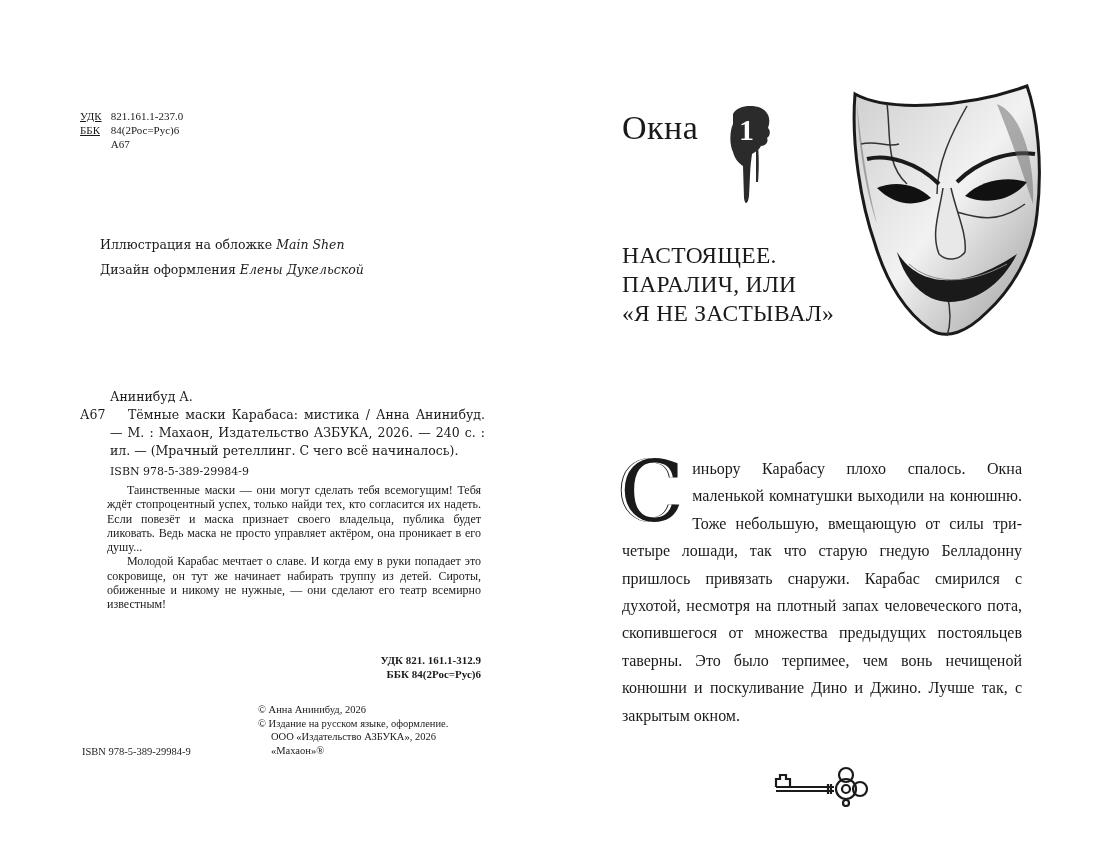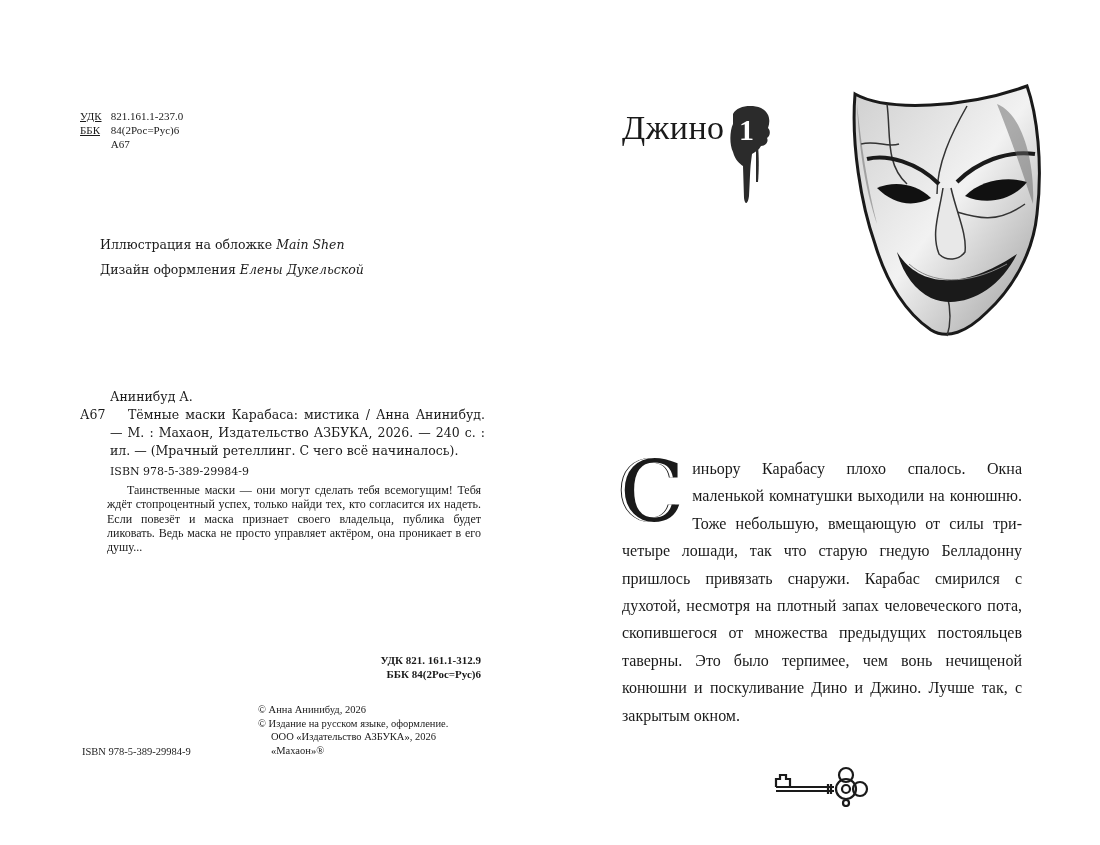--- a/index.html
+++ b/index.html
@@ -89,48 +89,54 @@
     <div class="author">Анинибуд А.</div>
     <div class="title-row">
       <span class="code">А67</span>
       <span>Тёмные маски Карабаса: мистика / Анна Анинибуд. — М. : Махаон, Издательство АЗБУКА, 2026. — 240 с. : ил. — (Мрачный ретеллинг. С чего всё начиналось).</span>
     </div>
     <div class="isbn1">ISBN 978-5-389-29984-9</div>
   </div>
 
   <div class="abs annotation serif">
     <p>Таинственные маски — они могут сделать тебя всемогущим! Тебя ждёт стопроцентный успех, только найди тех, кто согласится их надеть. Если повезёт и маска признает своего владельца, публика будет ликовать. Ведь маска не просто управляет актёром, она проникает в его душу...</p>
+    <p>Молодой Карабас мечтает о славе. И когда ему в руки попадает это сокровище, он тут же начинает набирать труппу из детей. Сироты, обиженные и никому не нужные, — они сделают его театр всемирно известным!</p>
   </div>
 
   <div class="abs udk-bold serif">
     <div>УДК 821. 161.1-312.9</div>
     <div>ББК 84(2Рос=Рус)6</div>
   </div>
 
   <div class="abs copyright serif">
     <div class="line">© Анна Анинибуд, 2026</div>
     <div class="line">© Издание на русском языке, оформление.</div>
     <div class="line indent">ООО «Издательство АЗБУКА», 2026</div>
     <div class="line indent">«Махаон»®</div>
   </div>
 
   <div class="abs isbn-bottom serif">ISBN 978-5-389-29984-9</div>
 </div>
 
 <div class="page page-right">
 
   <div class="abs chapter">
-    <span class="word serif">Джино</span>
+    <span class="word serif">Окна</span>
     <svg width="50" height="120" viewBox="0 0 50 120">
       <path d="M8 14 C12 6 26 4 36 8 C44 12 46 20 43 28 C46 31 45 36 42 38 C44 42 40 46 36 46 C34 50 30 52 27 54 L26 62 C25 70 25 80 24 96 C23 104 20 106 19 98 L18 66 C15 64 10 60 8 52 C4 44 5 30 8 24 Z" fill="#2b2b2b"></path>
       <path d="M33 46 C34 56 34 70 33 82 L31 82 C31 70 31 58 31 48 Z" fill="#2b2b2b"></path>
       <text x="14" y="40" font-family="Liberation Serif, serif" font-size="30" font-weight="bold" fill="#ffffff">1</text>
     </svg>
   </div>
 
+  <div class="abs chapter-title serif">
+    <div class="line">НАСТОЯЩЕЕ.</div>
+    <div class="line">ПАРАЛИЧ, ИЛИ</div>
+    <div class="line">«Я НЕ ЗАСТЫВАЛ»</div>
+  </div>
 
   <svg class="abs mask" viewBox="0 0 200 256">
     <defs>
       <linearGradient id="mg" x1="0" y1="0" x2="1" y2="1">
         <stop offset="0" stop-color="#cfcfcf"></stop>
         <stop offset="0.5" stop-color="#f2f2f2"></stop>
         <stop offset="1" stop-color="#9a9a9a"></stop>
       </linearGradient>
     </defs>
 

